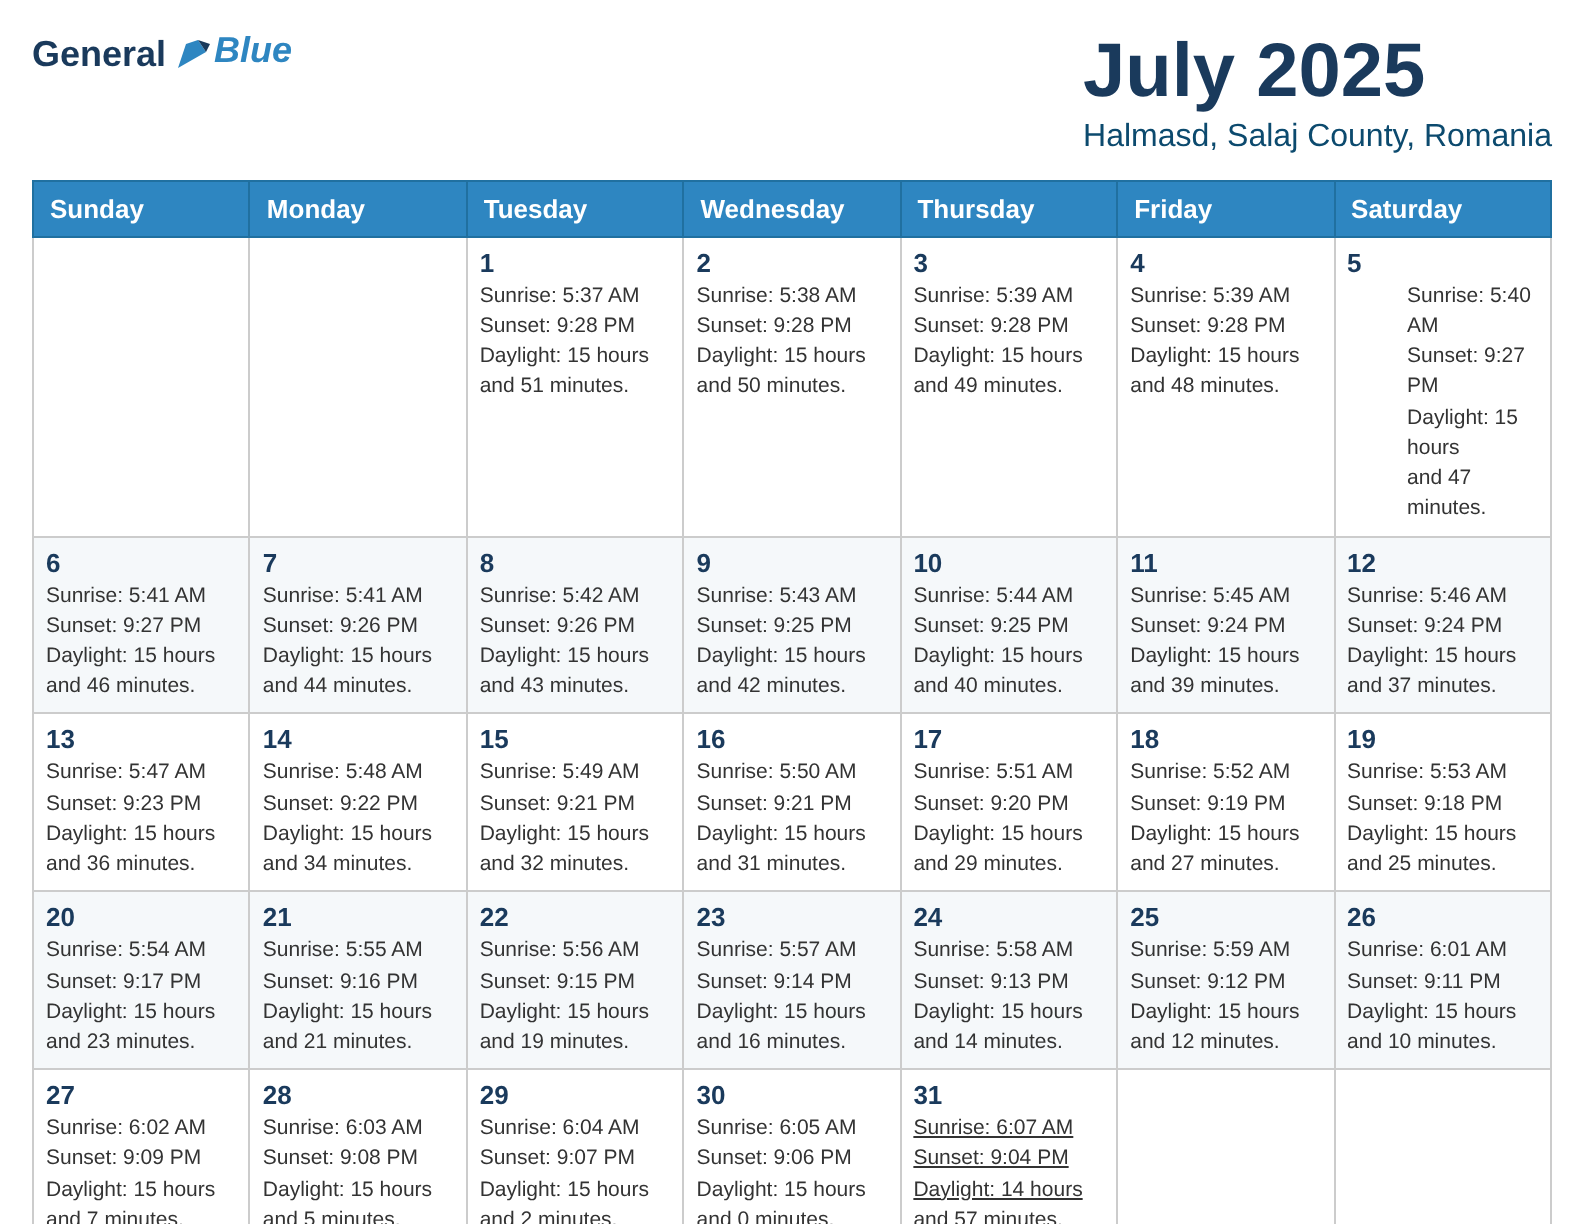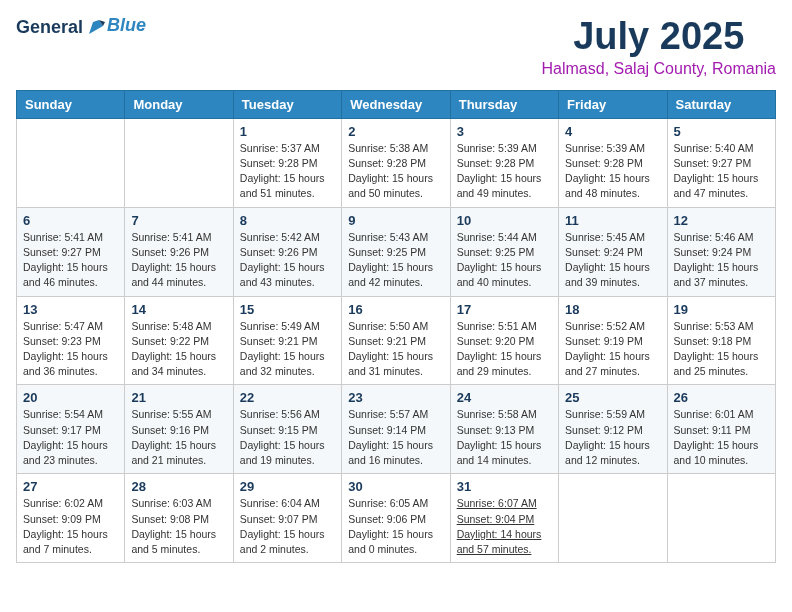--- a/index.html
+++ b/index.html
@@ -33,31 +33,31 @@
       color: #2e86c1;
       line-height: 1;
       font-style: italic;
     }
     .logo-icon {
       width: 22px;
       height: 22px;
       margin-left: 2px;
     }
     .title-area {
-      text-align: center;
+      text-align: left;
     }
     .month-title {
       font-size: 38px;
       font-weight: bold;
       color: #1a3a5c;
       line-height: 1.1;
     }
     .location-title {
       font-size: 16px;
-      color: #a21caf;
+      color: #0c4a6e;
       margin-top: 2px;
     }
     .calendar-table {
       width: 100%;
       border-collapse: collapse;
       border: 1px solid #ccc;
     }
     .calendar-table th {
       background-color: #2e86c1;
       color: #fff;
@@ -156,21 +156,21 @@
         </td>
         <td>
           <div class="day-number">4</div>
           <div class="day-info" style="white-space: pre-line;">Sunrise: 5:39 AM
 Sunset: 9:28 PM
 Daylight: 15 hours
 and 48 minutes.</div>
         </td>
         <td>
           <div class="day-number">5</div>
-          <div class="day-info" style="white-space: pre-line;">Sunrise: 5:40 AM
+          <div class="day-info" style="white-space: pre-line; margin-left: 30px;">Sunrise: 5:40 AM
 Sunset: 9:27 PM
 Daylight: 15 hours
 and 47 minutes.</div>
         </td>
       </tr>
       <tr>
         <td>
           <div class="day-number">6</div>
           <div class="day-info" style="white-space: pre-line;">Sunrise: 5:41 AM
 Sunset: 9:27 PM

